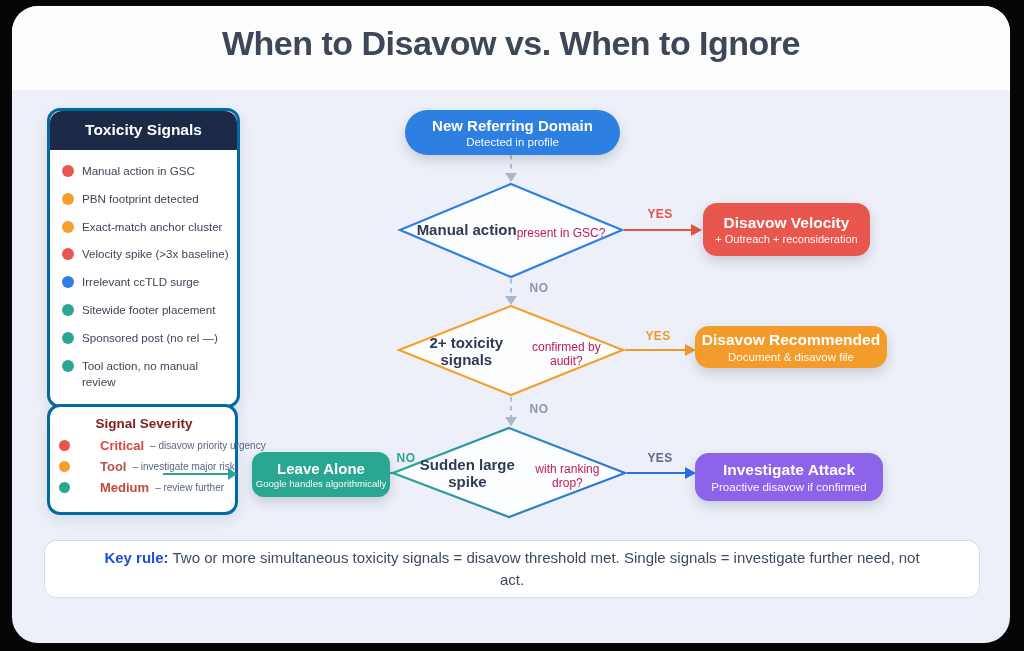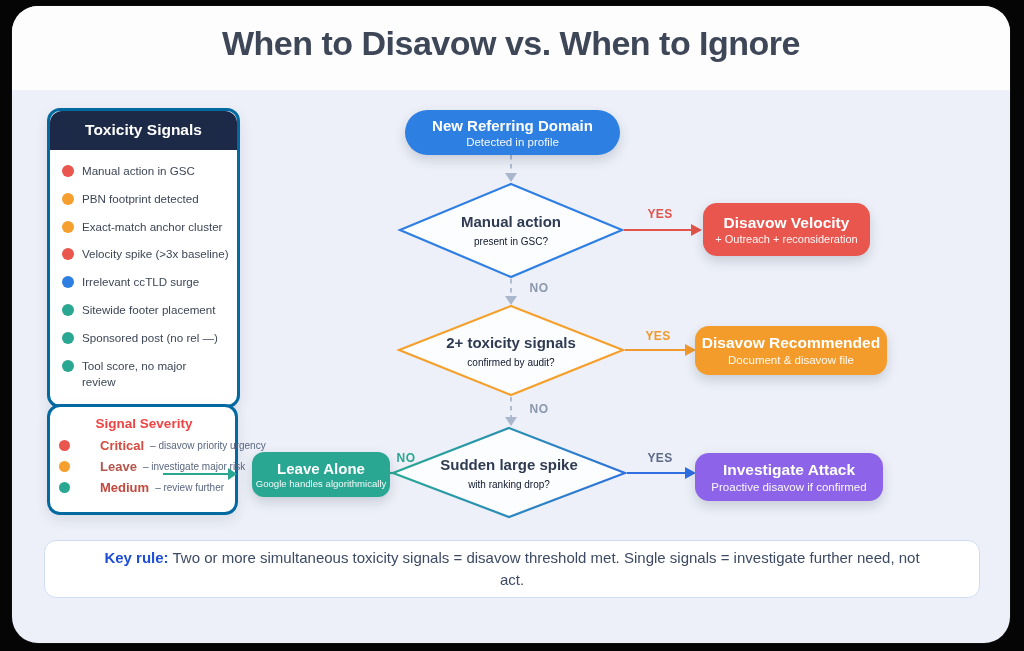--- a/index.html
+++ b/index.html
@@ -19,48 +19,48 @@
   .tox-header { background:#1d2a47; color:#fff; font-size:15.5px; font-weight:700;
                 text-align:center; padding:10px 0 11px; border-radius:12px 12px 0 0; }
   .tox-list { padding:13px 6px 14px 12px; display:flex; flex-direction:column; gap:11px; }
   .tox-item { display:flex; align-items:flex-start; gap:8px; }
   .dot { width:12px; height:12px; border-radius:50%; flex:0 0 auto; margin-top:2px; }
   .c-red{background:#e8564e} .c-orange{background:#f5a02e} .c-blue{background:#2e7fe2} .c-teal{background:#2aa793}
   .tox-label { font-size:11.6px; color:#3d4656; line-height:1.45; white-space:nowrap; }
   .tox-item.wrap .tox-label { white-space:normal; max-width:120px; }
 
   .panel-sev { left:35px; top:398px; width:191px; padding:9px 6px 11px 9px; }
-  .sev-title { text-align:center; font-size:13.5px; font-weight:800; color:#ef4444; margin-bottom:7px; }
+  .sev-title { text-align:center; font-size:13.5px; font-weight:800; color:#7f1d1d; margin-bottom:7px; }
   .sev-row { display:flex; align-items:center; gap:6px; margin-bottom:6px; white-space:nowrap; }
   .sev-row .dot { width:11px; height:11px; margin-top:0; }
   .sev-label { font-size:13px; font-weight:800;margin-left:24px; }
   .sev-critical{color:#d64a3f} .sev-high{color:#b5544a} .sev-medium{color:#c3493d}
   .sev-desc { font-size:10px; color:#5a6780; }
 
   
   .node { position:absolute; border-radius:14px; color:#fff; display:flex; flex-direction:column;
           align-items:center; justify-content:center; text-align:center;
           box-shadow:0 5px 12px rgba(30,42,71,.18); }
   .node-title { font-weight:800; font-size:15.5px; line-height:1.15; }
   .node-sub { font-size:11.5px; opacity:.95; margin-top:2px; line-height:1.1; }
   .n-start { left:393px; top:104px; width:215px; height:45px; background:#2e7fe2; border-radius:23px; }
   .n-start .node-title{ font-size:15px; }
   .n-required { left:691px; top:197px; width:167px; height:53px; background:#e8564e; }
-  .n-recommended { left:683px; top:320px; width:192px; height:49px; background:#f49c2b; }
+  .n-recommended { left:683px; top:320px; width:192px; height:42px; background:#f49c2b; }
   .n-attack { left:683px; top:447px; width:188px; height:48px; background:#8d64e9; }
   .n-leave { left:240px; top:446px; width:138px; height:45px; background:#2aa793; border-radius:12px; }
   .n-leave .node-title{ font-size:15px; }
   .n-leave .node-sub{ font-size:9.6px; }
   .n-required .node-sub{ font-size:11px; }
 
-  .diamond-text { position:absolute; width:200px; height:50px; display:flex; flex-direction:column;
-                  justify-content:center; text-align:center; }
+  .diamond-text { position:absolute; width:200px; height:50px; display:flex; flex-direction:row;
+                  align-items:center; justify-content:center; text-align:center; }
   .dt-1 { left:399px; top:199px; } .dt-2 { left:399px; top:320px; } .dt-3 { left:397px; top:442px; }
   .d-title { font-size:15px; font-weight:800; color:#2f3b52; line-height:1.15; }
-  .d-sub { font-size:10px; color:#0f172a; margin-top:5px; }
+  .d-sub { font-size:12px; color:#be185d; margin-top:5px; }
 
   .flow-label { position:absolute; font-size:12px; font-weight:800; letter-spacing:.4px;
                 transform:translate(-50%,-50%); }
   .fl-yes1 { left:648px; top:208px; color:#e0544a; }
   .fl-no1  { left:527px; top:282px; color:#8a97ad; }
   .fl-yes2 { left:646px; top:330px; color:#f09a2e; }
   .fl-no2  { left:527px; top:403px; color:#8a97ad; }
   .fl-yes3 { left:648px; top:452px; color:#5d6b88; }
   .fl-no3  { left:394px; top:452px; color:#2aa793; }
 
@@ -108,35 +108,35 @@
         <div class="tox-item">
           <span class="dot c-teal"></span>
           <span class="tox-label">Sitewide footer placement</span>
         </div>
         <div class="tox-item">
           <span class="dot c-teal"></span>
           <span class="tox-label">Sponsored post (no rel —)</span>
         </div>
         <div class="tox-item wrap">
           <span class="dot c-teal"></span>
-          <span class="tox-label">Tool score, no major review</span>
+          <span class="tox-label">Tool action, no manual review</span>
         </div>
       </div>
     </div>
 
     <div class="panel panel-sev">
       <div class="sev-title">Signal Severity</div>
       <div class="sev-row">
         <span class="dot c-red"></span>
         <span class="sev-label sev-critical">Critical</span>
         <span class="sev-desc">– disavow priority urgency</span>
       </div>
       <div class="sev-row">
         <span class="dot c-orange"></span>
-        <span class="sev-label sev-high">Leave</span>
+        <span class="sev-label sev-high">Tool</span>
         <span class="sev-desc">– investigate major risk</span>
       </div>
       <div class="sev-row">
         <span class="dot c-teal"></span>
         <span class="sev-label sev-medium">Medium</span>
         <span class="sev-desc">– review further</span>
       </div>
     </div>
 
     <svg class="svg-layer" viewBox="0 0 998 637">

